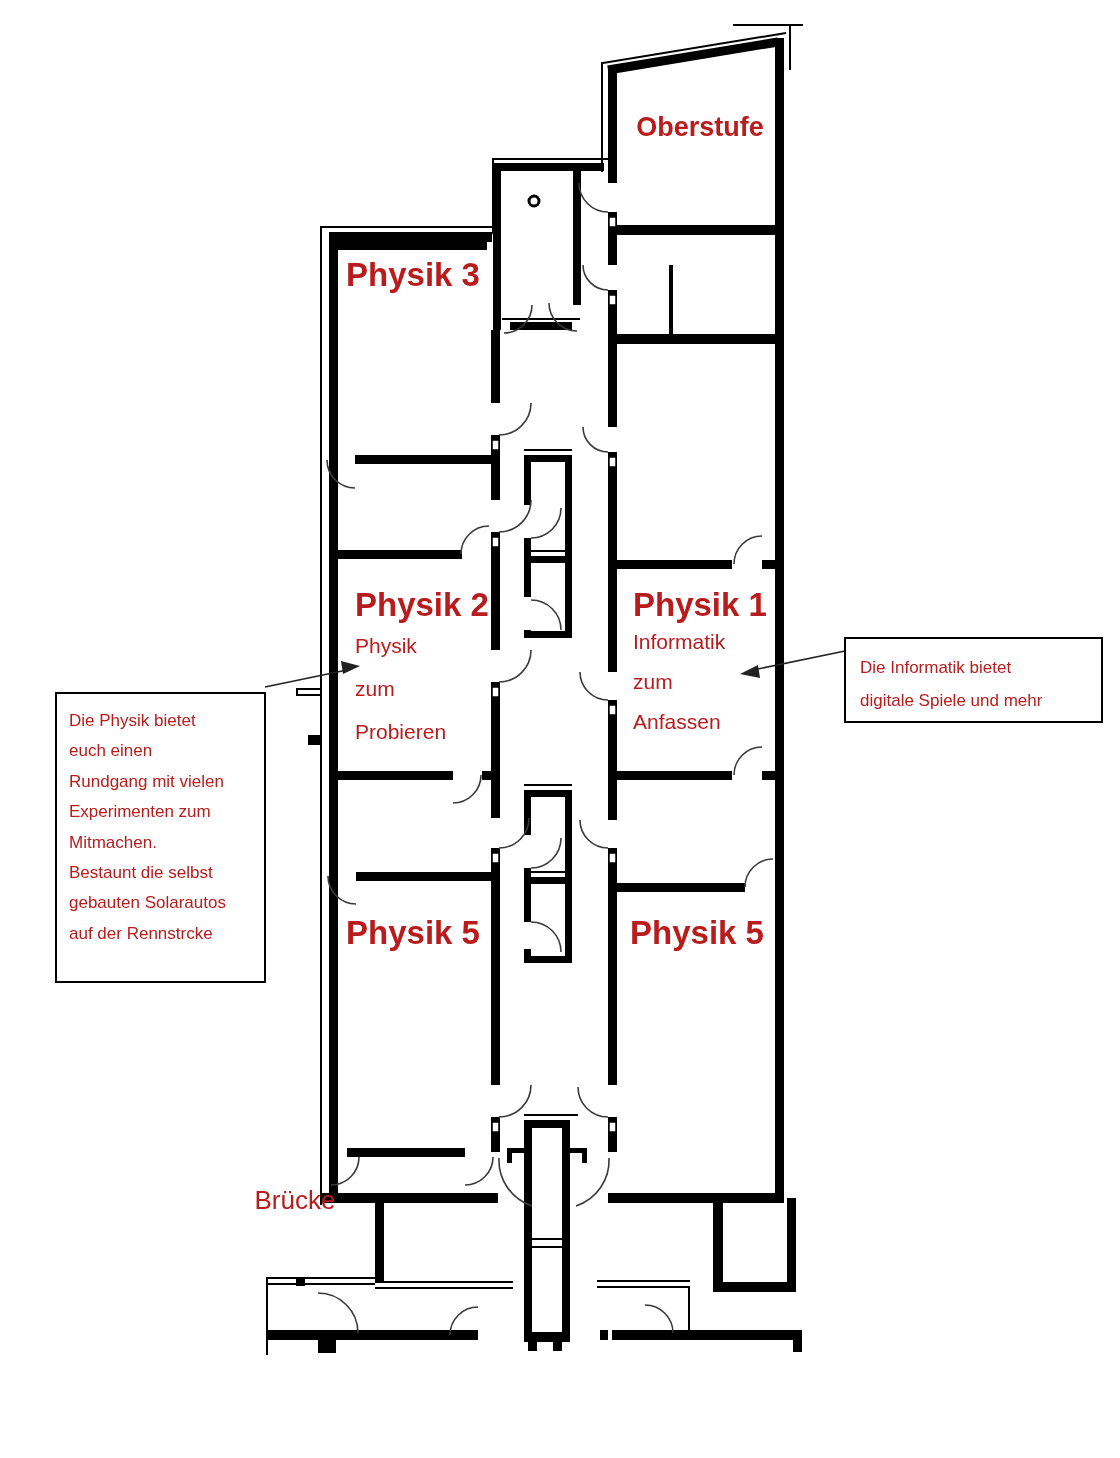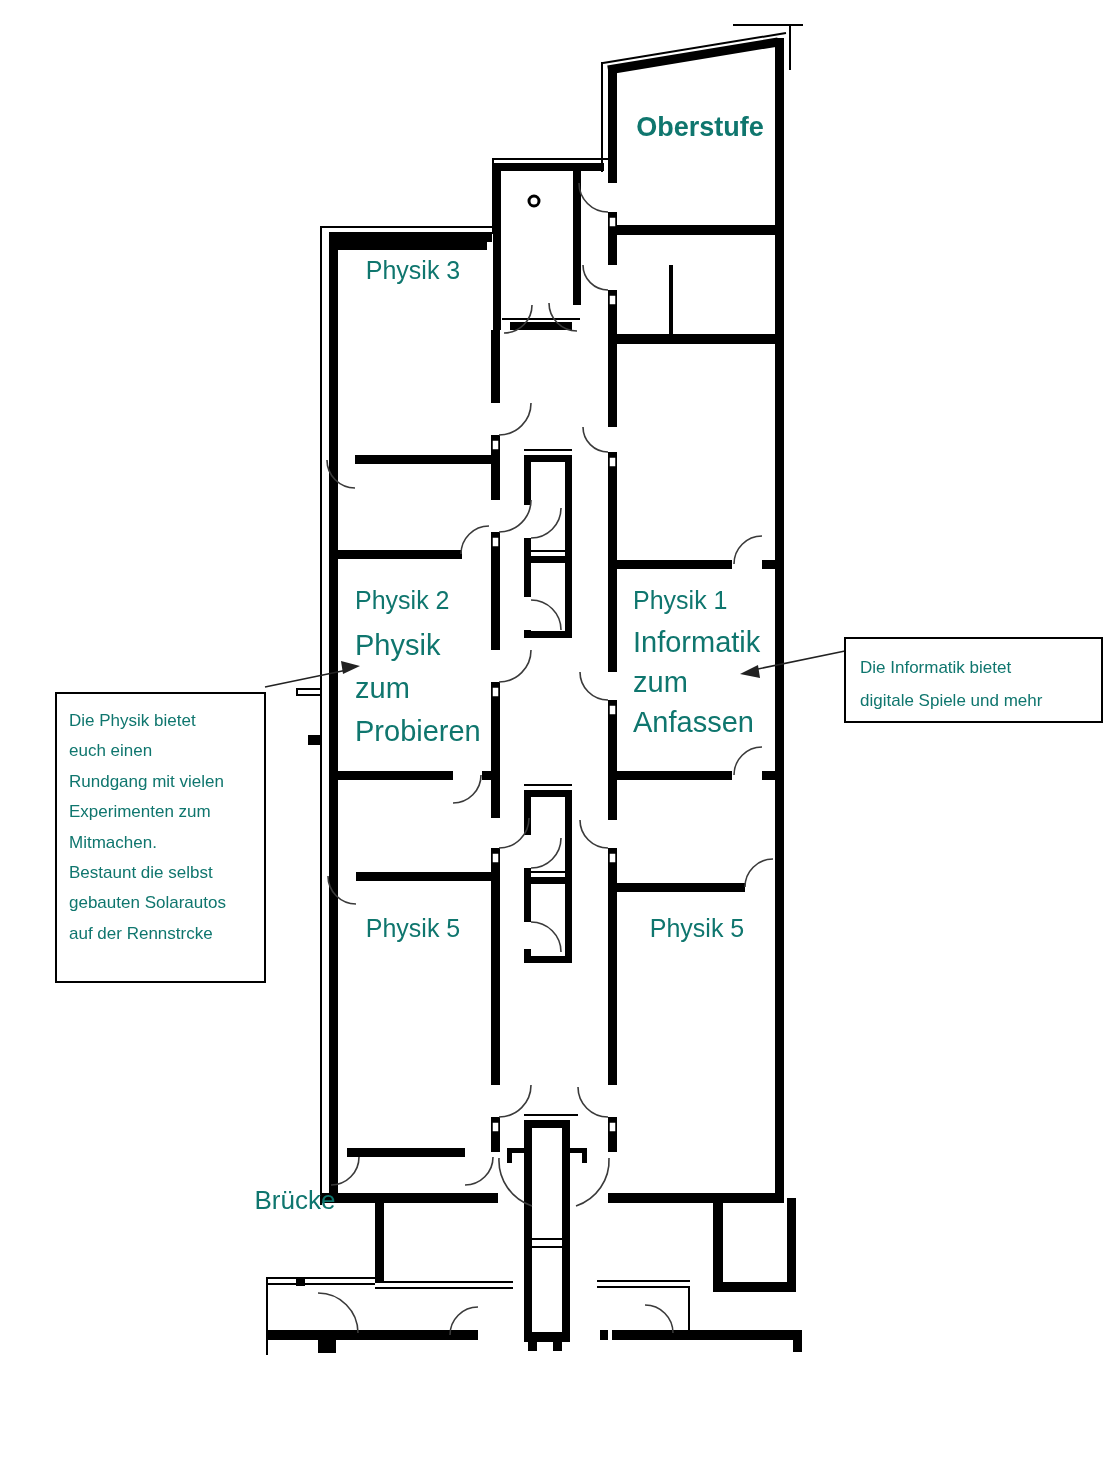--- a/index.html
+++ b/index.html
@@ -1,23 +1,23 @@
 <!DOCTYPE html>
 <html><head>
 <meta charset="utf-8">
 <style>
   html,body{margin:0;padding:0;background:#fff;}
   .stage{position:relative;width:1120px;height:1458px;background:#fff;overflow:hidden;
-         font-family:"Liberation Sans",sans-serif;color:#0f766e;}
+         font-family:"Liberation Sans",sans-serif;color:#b91c1c;}
   .plan-svg{position:absolute;left:0;top:0;}
   .lbl{position:absolute;white-space:nowrap;}
-  .room-label{font-weight:normal;font-size:25px;}
+  .room-label{font-weight:bold;font-size:33px;}
   .room-label.center{width:200px;text-align:center;}
   .oberstufe{font-weight:bold;font-size:27px;width:200px;text-align:center;}
-  .sub-label{font-size:29px;font-weight:normal;white-space:pre-line;}
+  .sub-label{font-size:21px;font-weight:normal;white-space:pre-line;}
   .bruecke{font-size:26px;width:160px;text-align:center;}
   .main-title{font-size:45px;width:792px;text-align:center;letter-spacing:0.5px;}
   .note-box{position:absolute;border:2px solid #000;background:#fff;box-sizing:border-box;
             font-size:17px;white-space:pre-line;margin-top:20px;}
   .note-left{left:55px;top:672px;width:211px;height:291px;padding:12px 22px 12px 12px;line-height:30.4px;}
   .note-right{left:844px;top:617px;width:259px;height:86px;padding:12px 14px;line-height:33px;}
 </style>
 </head>
 <body>
 

